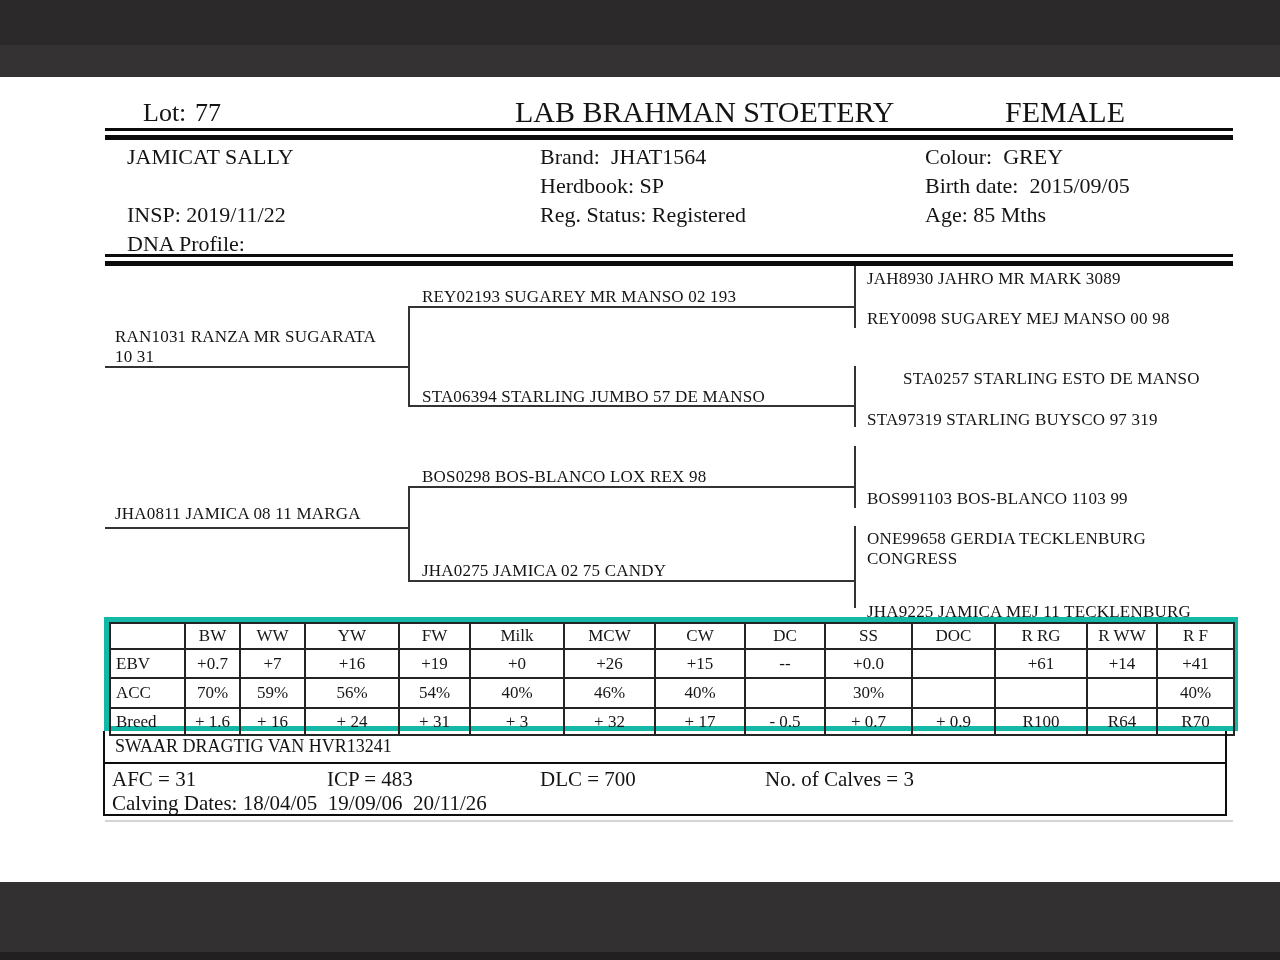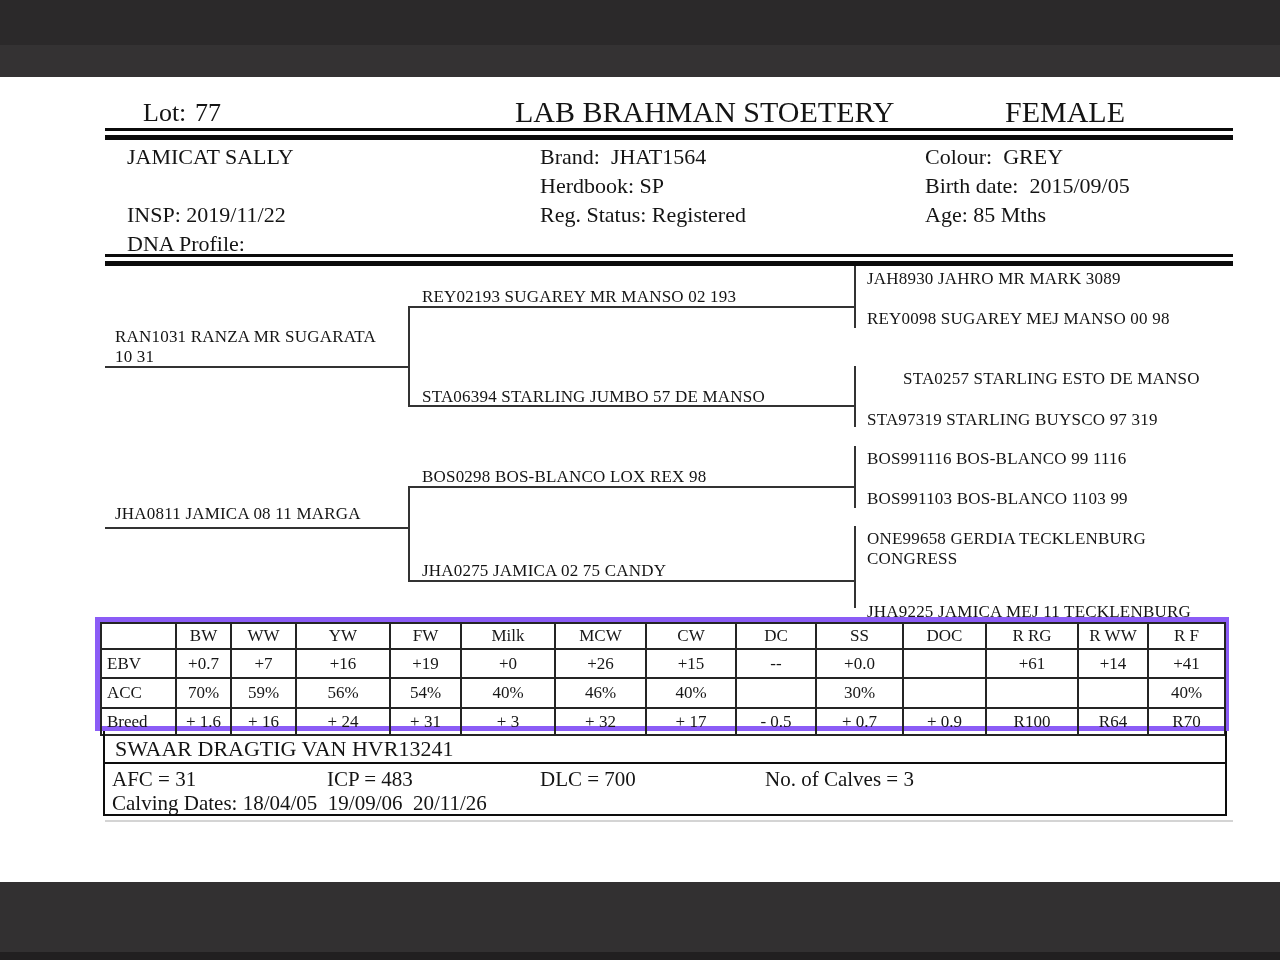--- a/index.html
+++ b/index.html
@@ -11,26 +11,26 @@
   .band{left:0;width:1280px;position:absolute;}
   .band-top{top:0;height:77px;background:linear-gradient(#2b292a 0 45px,#343233 45px 77px);}
   .band-bottom{top:882px;height:78px;background:linear-gradient(#323031 0 70px,#211f20 70px 78px);}
   .rule{border-top:3px solid #0b0b0b;border-bottom:5px solid #0b0b0b;height:4px;}
   .hl{height:0;border-top:2px solid #333333;}
   .vl{width:0;border-left:2px solid #333333;}
   .hdr{font-size:30px;}
   .lot{font-size:26px;margin-left:37px;}
   .info{font-size:22px;}
   .ped{font-size:17px;letter-spacing:.2px;}
-  .ebv-box{left:95px;top:617px;width:1134px;height:114px;border:5px solid #8b5cf6;box-sizing:border-box;background:#fff;}
+  .ebv-box{left:104px;top:617px;width:1134px;height:114px;border:5px solid #14b8a6;box-sizing:border-box;background:#fff;}
   table.ebv{width:100%;height:100%;border-collapse:collapse;table-layout:fixed;font-size:17px;color:#161616;}
   table.ebv th,table.ebv td{border:2px solid #242424;padding:0;text-align:center;vertical-align:middle;font-weight:normal;overflow:hidden;}
   table.ebv .lbl{text-align:left;padding-left:5px;}
   .fbox{border:2px solid #0d0d0d;border-top:none;box-sizing:border-box;background:transparent;}
-  .note{font-size:22px;}
+  .note{font-size:18px;}
   .stat{font-size:21px;}
   .shadow-line{height:2px;background:#c9c9c9;opacity:.8;}
 </style>
 </head>
 <body>
 
 <div class="screen">
 
   <div class="band band-top"></div>
   <div class="band band-bottom"></div>
@@ -75,21 +75,20 @@
 
   <div class="abs vl" style="left:854px;top:266px;height:62px;"></div>
   <div class="abs vl" style="left:854px;top:366px;height:61px;"></div>
   <div class="abs vl" style="left:854px;top:446px;height:62px;"></div>
   <div class="abs vl" style="left:854px;top:526px;height:82px;"></div>
 
   <span class="abs ped txt" style="left:867px;top:269px;">JAH8930 JAHRO MR MARK 3089</span>
   <span class="abs ped txt" style="left:867px;top:309px;">REY0098 SUGAREY MEJ MANSO 00 98</span>
   <span class="abs ped txt" style="left:867px;top:369px;margin-left:36px;">STA0257 STARLING ESTO DE MANSO</span>
   <span class="abs ped txt" style="left:867px;top:410px;">STA97319 STARLING BUYSCO 97 319</span>
-  <span class="abs ped txt" style="left:867px;top:449px;">BOS991116 BOS-BLANCO 99 1116</span>
   <span class="abs ped txt" style="left:867px;top:489px;">BOS991103 BOS-BLANCO 1103 99</span>
   <div class="abs ped wrap2" style="left:867px;top:529px;width:300px;">ONE99658 GERDIA TECKLENBURG
 CONGRESS</div>
   <span class="abs ped txt" style="left:867px;top:566px;margin-top:36px;">JHA9225 JAMICA MEJ 11 TECKLENBURG</span>
 
   <div class="abs ebv-box">
     <table class="ebv">
       <colgroup>
         <col style="width:75px">
           <col style="width:55px">

